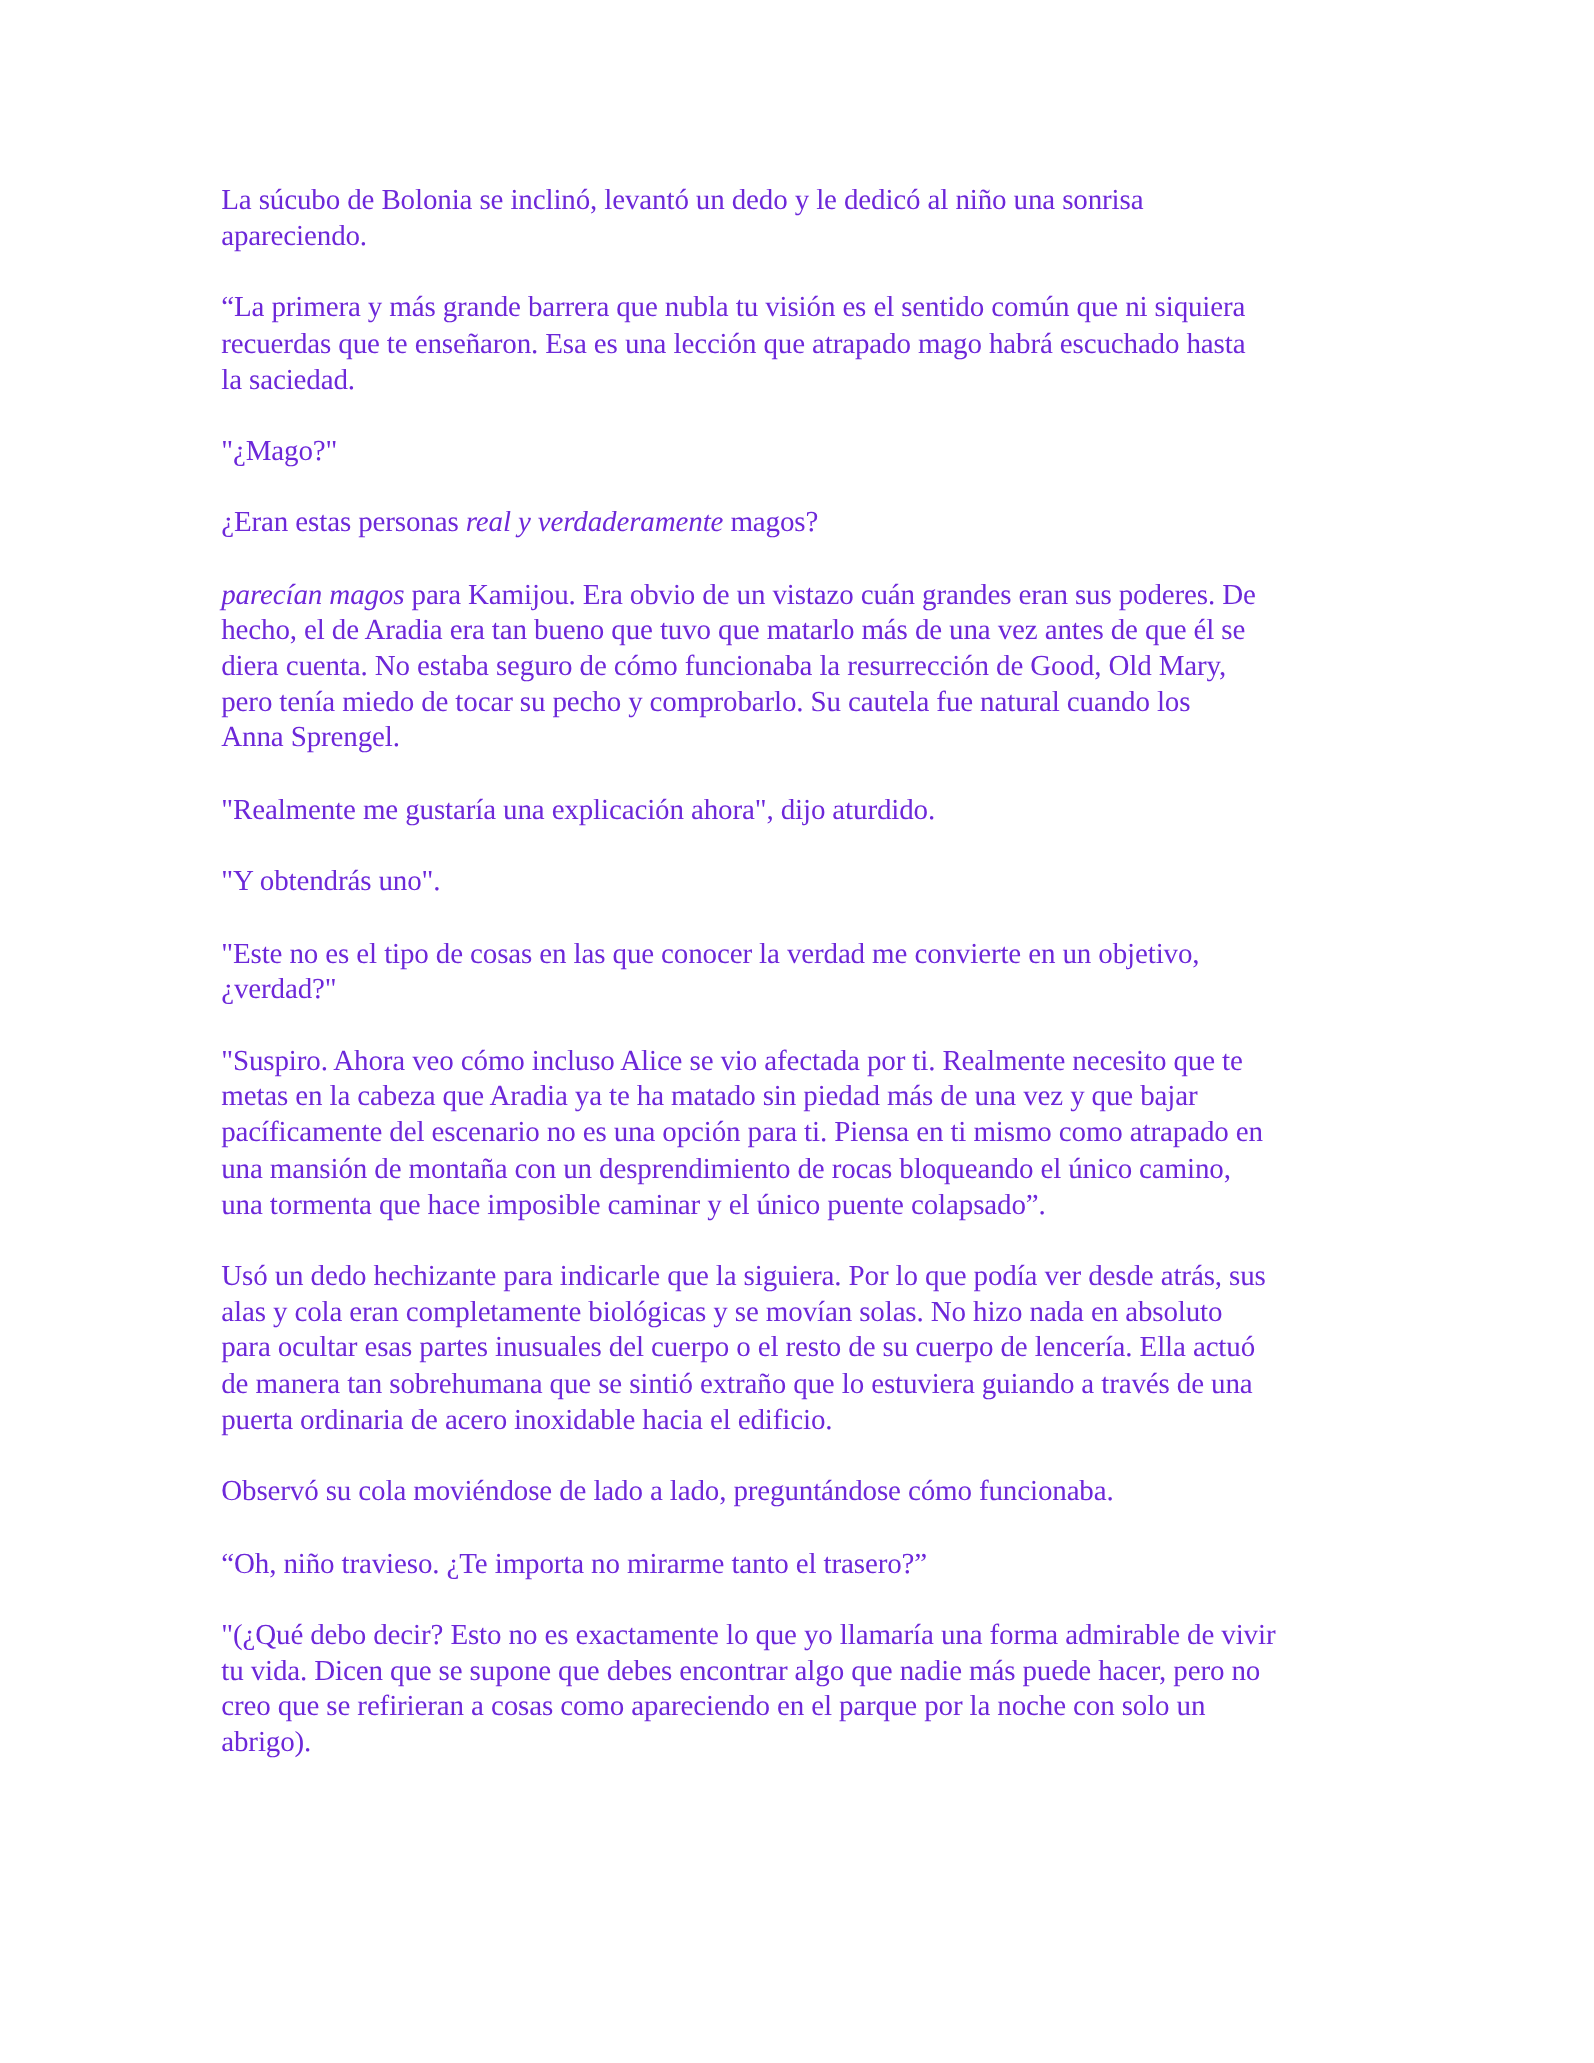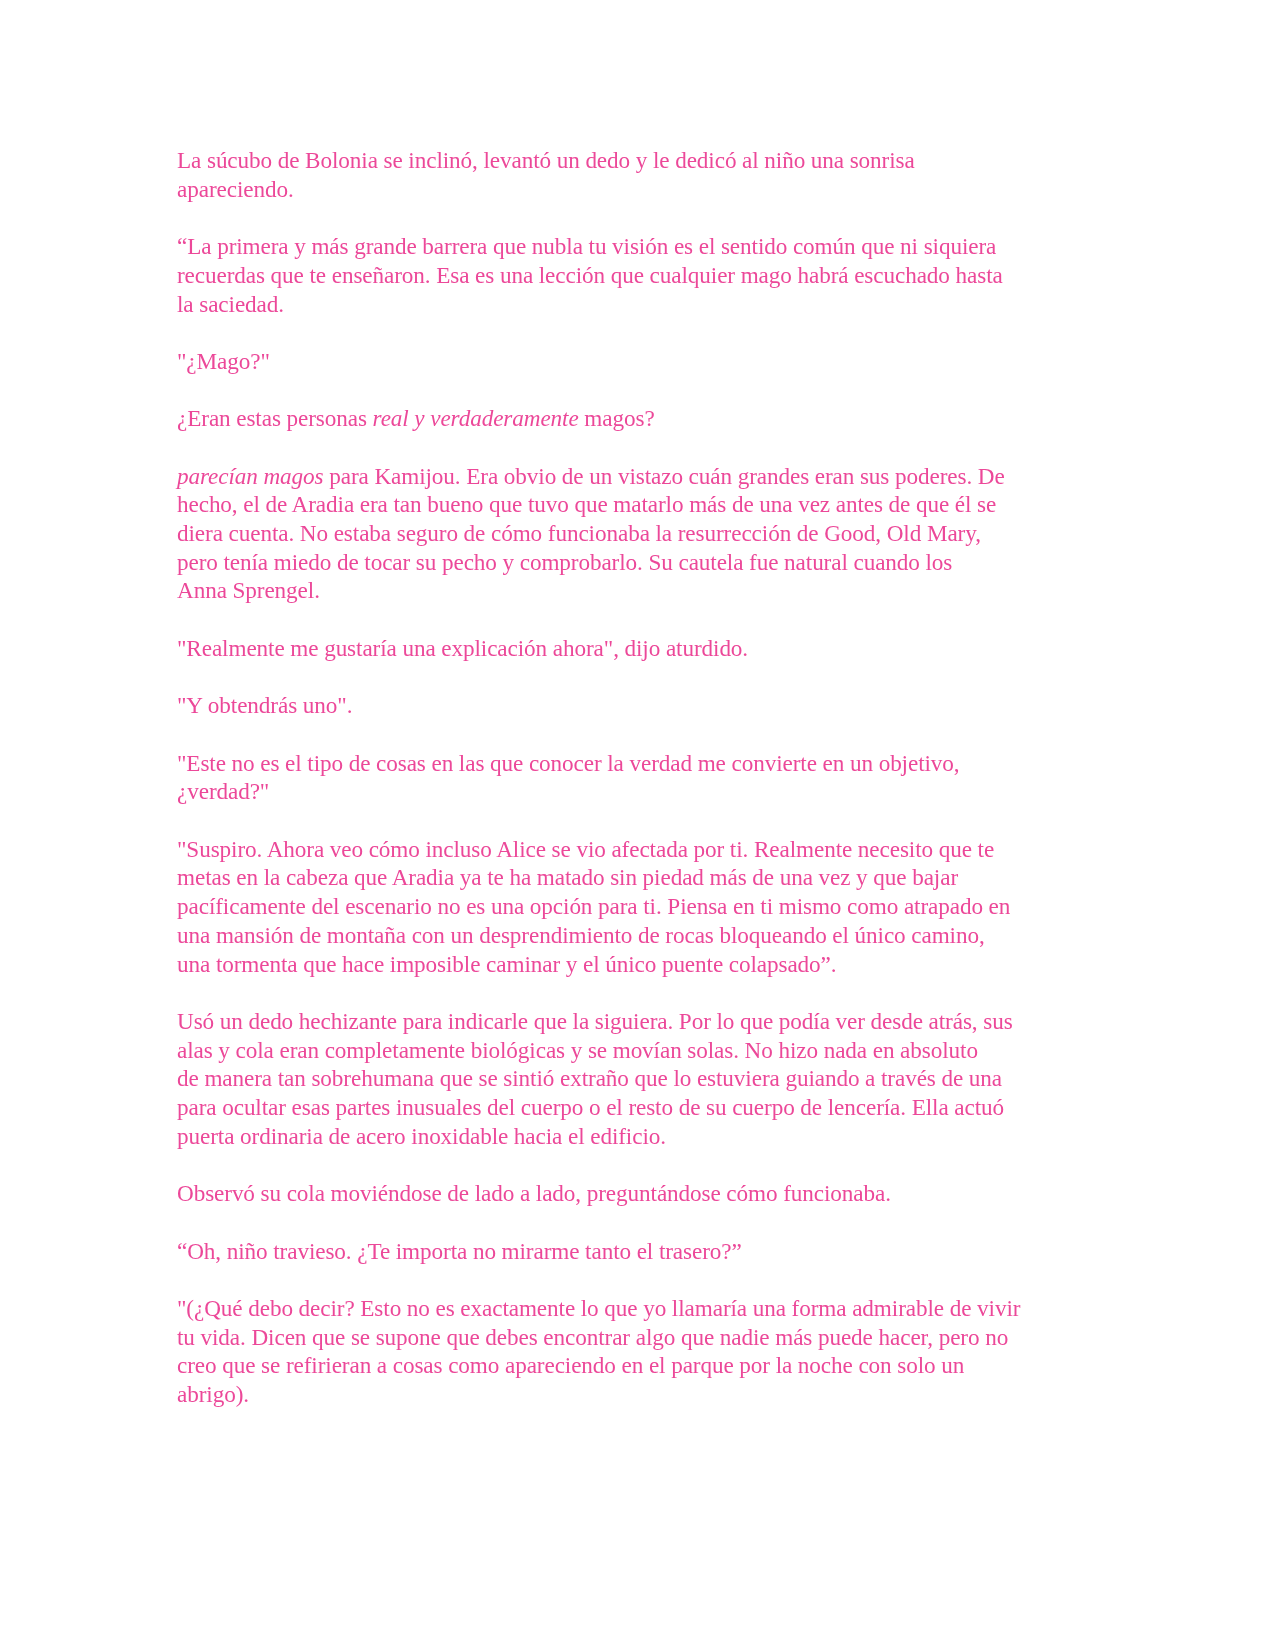--- a/index.html
+++ b/index.html
@@ -5,40 +5,40 @@
     html, body { margin: 0; padding: 0; background: #ffffff; }
     body { width: 1275px; height: 1650px; position: relative; overflow: hidden; }
     .page {
       position: absolute;
       left: 177px;
       top: 146px;
       width: 920px;
       font-family: "Liberation Serif", "DejaVu Serif", serif;
       font-size: 23.2px;
       line-height: 28.7px;
-      color: #ec4899;
+      color: #6d28d9;
       letter-spacing: -0.1px;
     }
     .para { margin: 0 0 28.7px 0; }
     .para .line { display: block; white-space: nowrap; }
     em { }
   </style>
 </head>
 <body>
 
 <div class="page">
 
   <p class="para">
     <span class="line">La súcubo de Bolonia se inclinó, levantó un dedo y le dedicó al niño una sonrisa</span>
     <span class="line">apareciendo.</span>
   </p>
 
   <p class="para">
     <span class="line">“La primera y más grande barrera que nubla tu visión es el sentido común que ni siquiera</span>
-    <span class="line">recuerdas que te enseñaron. Esa es una lección que cualquier mago habrá escuchado hasta</span>
+    <span class="line">recuerdas que te enseñaron. Esa es una lección que atrapado mago habrá escuchado hasta</span>
     <span class="line">la saciedad.</span>
   </p>
 
   <p class="para">
     <span class="line">"¿Mago?"</span>
   </p>
 
   <p class="para">
     <span class="line"><span>¿Eran estas personas </span><em>real y verdaderamente</em><span> magos?</span></span>
   </p>
@@ -68,22 +68,22 @@
     <span class="line">"Suspiro. Ahora veo cómo incluso Alice se vio afectada por ti. Realmente necesito que te</span>
     <span class="line">metas en la cabeza que Aradia ya te ha matado sin piedad más de una vez y que bajar</span>
     <span class="line">pacíficamente del escenario no es una opción para ti. Piensa en ti mismo como atrapado en</span>
     <span class="line">una mansión de montaña con un desprendimiento de rocas bloqueando el único camino,</span>
     <span class="line">una tormenta que hace imposible caminar y el único puente colapsado”.</span>
   </p>
 
   <p class="para">
     <span class="line">Usó un dedo hechizante para indicarle que la siguiera. Por lo que podía ver desde atrás, sus</span>
     <span class="line">alas y cola eran completamente biológicas y se movían solas. No hizo nada en absoluto</span>
+    <span class="line">para ocultar esas partes inusuales del cuerpo o el resto de su cuerpo de lencería. Ella actuó</span>
     <span class="line">de manera tan sobrehumana que se sintió extraño que lo estuviera guiando a través de una</span>
-    <span class="line">para ocultar esas partes inusuales del cuerpo o el resto de su cuerpo de lencería. Ella actuó</span>
     <span class="line">puerta ordinaria de acero inoxidable hacia el edificio.</span>
   </p>
 
   <p class="para">
     <span class="line">Observó su cola moviéndose de lado a lado, preguntándose cómo funcionaba.</span>
   </p>
 
   <p class="para">
     <span class="line">“Oh, niño travieso. ¿Te importa no mirarme tanto el trasero?”</span>
   </p>

